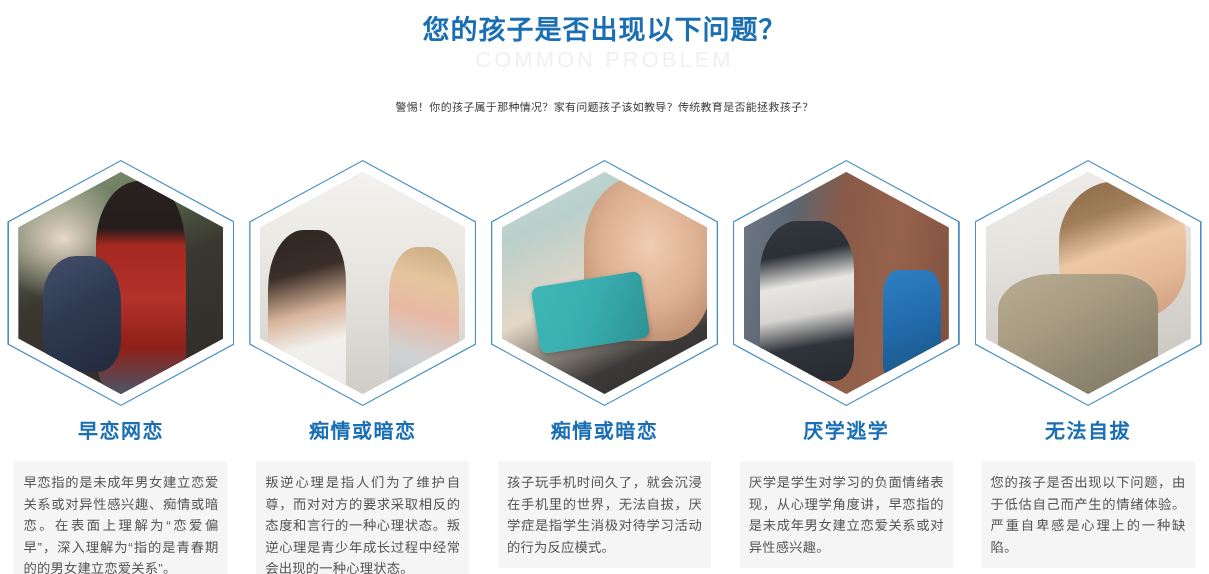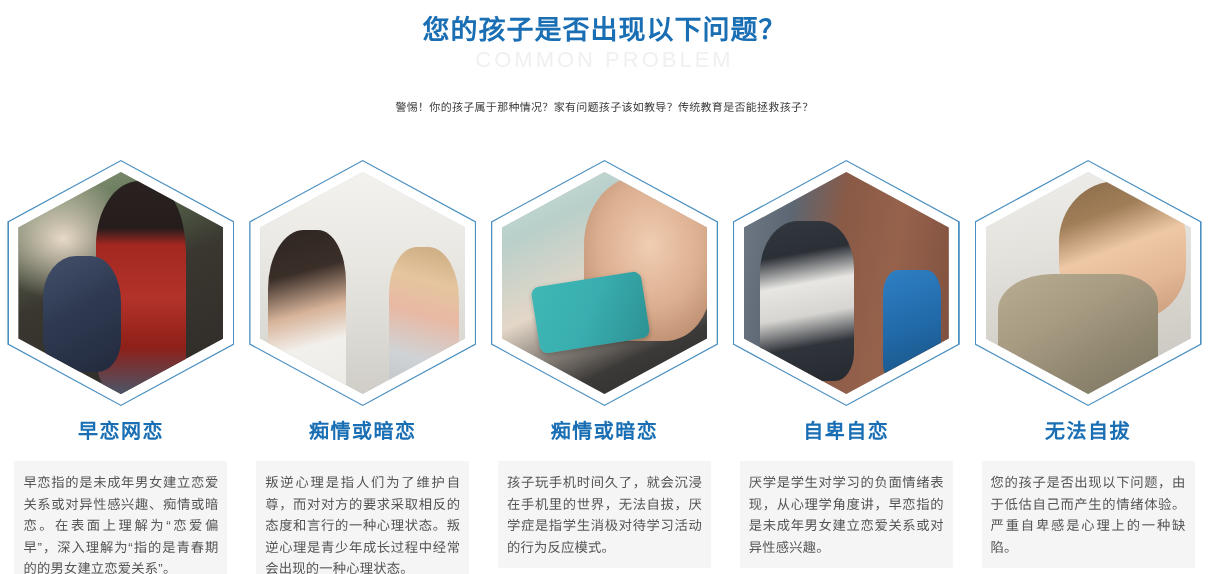--- a/index.html
+++ b/index.html
@@ -310,21 +310,21 @@
       <div class="card-body">孩子玩手机时间久了，就会沉浸在手机里的世界，无法自拔，厌学症是指学生消极对待学习活动的行为反应模式。</div>
     </div>
 
     <div class="card">
       <div class="hex-wrap">
         <div class="hex-outline"></div>
         <div class="hex-photo">
           <div class="scene scene-4"></div>
         </div>
       </div>
-      <div class="card-title">自卑自恋</div>
+      <div class="card-title">厌学逃学</div>
       <div class="card-body">厌学是学生对学习的负面情绪表现，从心理学角度讲，早恋指的是未成年男女建立恋爱关系或对异性感兴趣。</div>
     </div>
 
     <div class="card">
       <div class="hex-wrap">
         <div class="hex-outline"></div>
         <div class="hex-photo">
           <div class="scene scene-5"></div>
         </div>
       </div>

